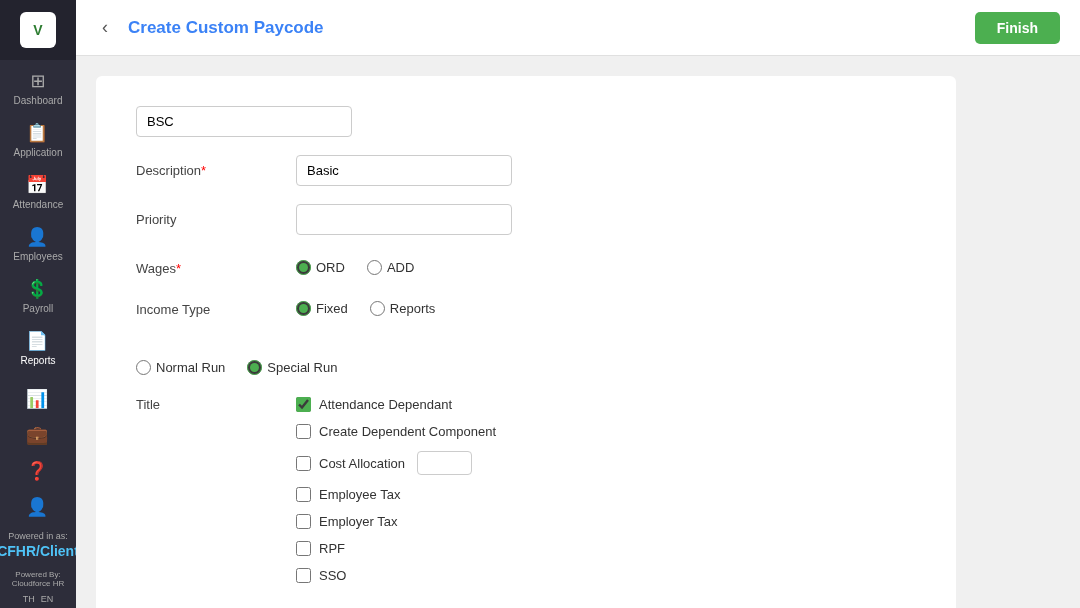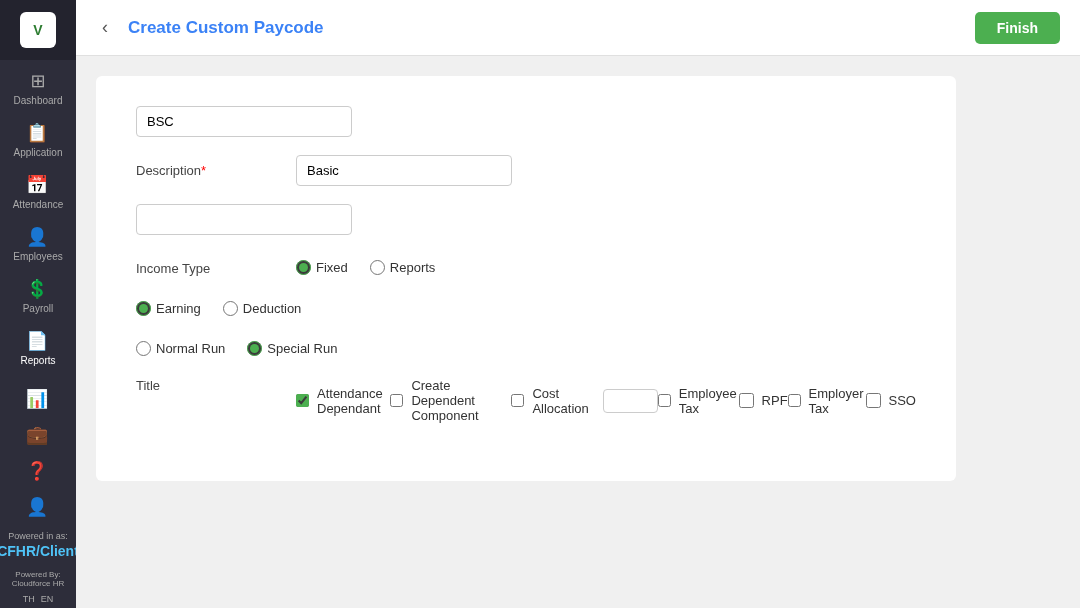--- a/index.html
+++ b/index.html
@@ -179,21 +179,22 @@
       display: flex;
       align-items: center;
       gap: 5px;
       cursor: pointer;
     }
     .radio-item input[type="radio"] { accent-color: #4caf50; width: 15px; height: 15px; cursor: pointer; }
     .radio-item label { font-size: 13px; color: #333; cursor: pointer; }
 
     .checkbox-group {
       display: flex;
-      flex-direction: row;
+      flex-direction: column;
+      gap: 12px;
       padding-top: 4px;
     }
     .checkbox-item {
       display: flex;
       align-items: center;
       gap: 8px;
       cursor: pointer;
     }
     .checkbox-item input[type="checkbox"] { accent-color: #4caf50; width: 15px; height: 15px; cursor: pointer; }
     .checkbox-item label { font-size: 13px; color: #333; cursor: pointer; }
@@ -292,49 +293,55 @@
       </div>
 
       <div class="form-row">
         <div class="form-label">
           <span>Description</span><span class="required">*</span>
         </div>
         <input class="form-control" type="text" value="Basic" style="">
       </div>
 
       <div class="form-row">
+        <div class="form-label">Priority</div>
         <input class="form-control" type="text" value="" style="">
       </div>
 
+      <div class="form-row">
+        <div class="form-label">
+          <span>Wages</span><span class="required">*</span>
+        </div>
+        <div class="radio-group">
+          <label class="radio-item">
+            <input type="radio" name="wages" checked="" style="">
+            <label>ORD</label>
+          </label>
+          <label class="radio-item">
+            <input type="radio" name="wages" style="">
+            <label>ADD</label>
+          </label>
+        </div>
+      </div>
 
       <div class="form-row">
         <div class="form-label">Income Type</div>
         <div class="radio-group">
           <label class="radio-item">
             <input type="radio" name="income_type" checked="" style="">
             <label>Fixed</label>
           </label>
           <label class="radio-item">
             <input type="radio" name="income_type" style="">
             <label>Reports</label>
           </label>
         </div>
       </div>
 
       <div class="form-row">
-        <div class="radio-group">
-          <label class="radio-item">
-            <input type="radio" name="type" checked="" style="">
-            <label>Earning</label>
-          </label>
-          <label class="radio-item">
-            <input type="radio" name="type" style="">
-            <label>Deduction</label>
-          </label>
-        </div>
       </div>
 
       <div class="form-row">
         <div class="radio-group">
           <label class="radio-item">
             <input type="radio" name="run_type" style="">
             <label>Normal Run</label>
           </label>
           <label class="radio-item">
             <input type="radio" name="run_type" checked="" style="">
@@ -360,28 +367,28 @@
               <label>Cost Allocation</label>
             </div>
             <input type="text" class="cost-alloc-input" value="" style="">
           </div>
           <div class="checkbox-item">
             <input type="checkbox" style="">
             <label>Employee Tax</label>
           </div>
           <div class="checkbox-item">
             <input type="checkbox" style="">
+            <label>Employer Tax</label>
+          </div>
+          <div class="checkbox-item">
+            <input type="checkbox" style="">
             <label>RPF</label>
           </div>
           <div class="checkbox-item">
             <input type="checkbox" style="">
-            <label>Employer Tax</label>
-          </div>
-          <div class="checkbox-item">
-            <input type="checkbox" style="">
             <label>SSO</label>
           </div>
         </div>
       </div>
 
     </div>
   </div>
 </div>
 
 </body></html>

